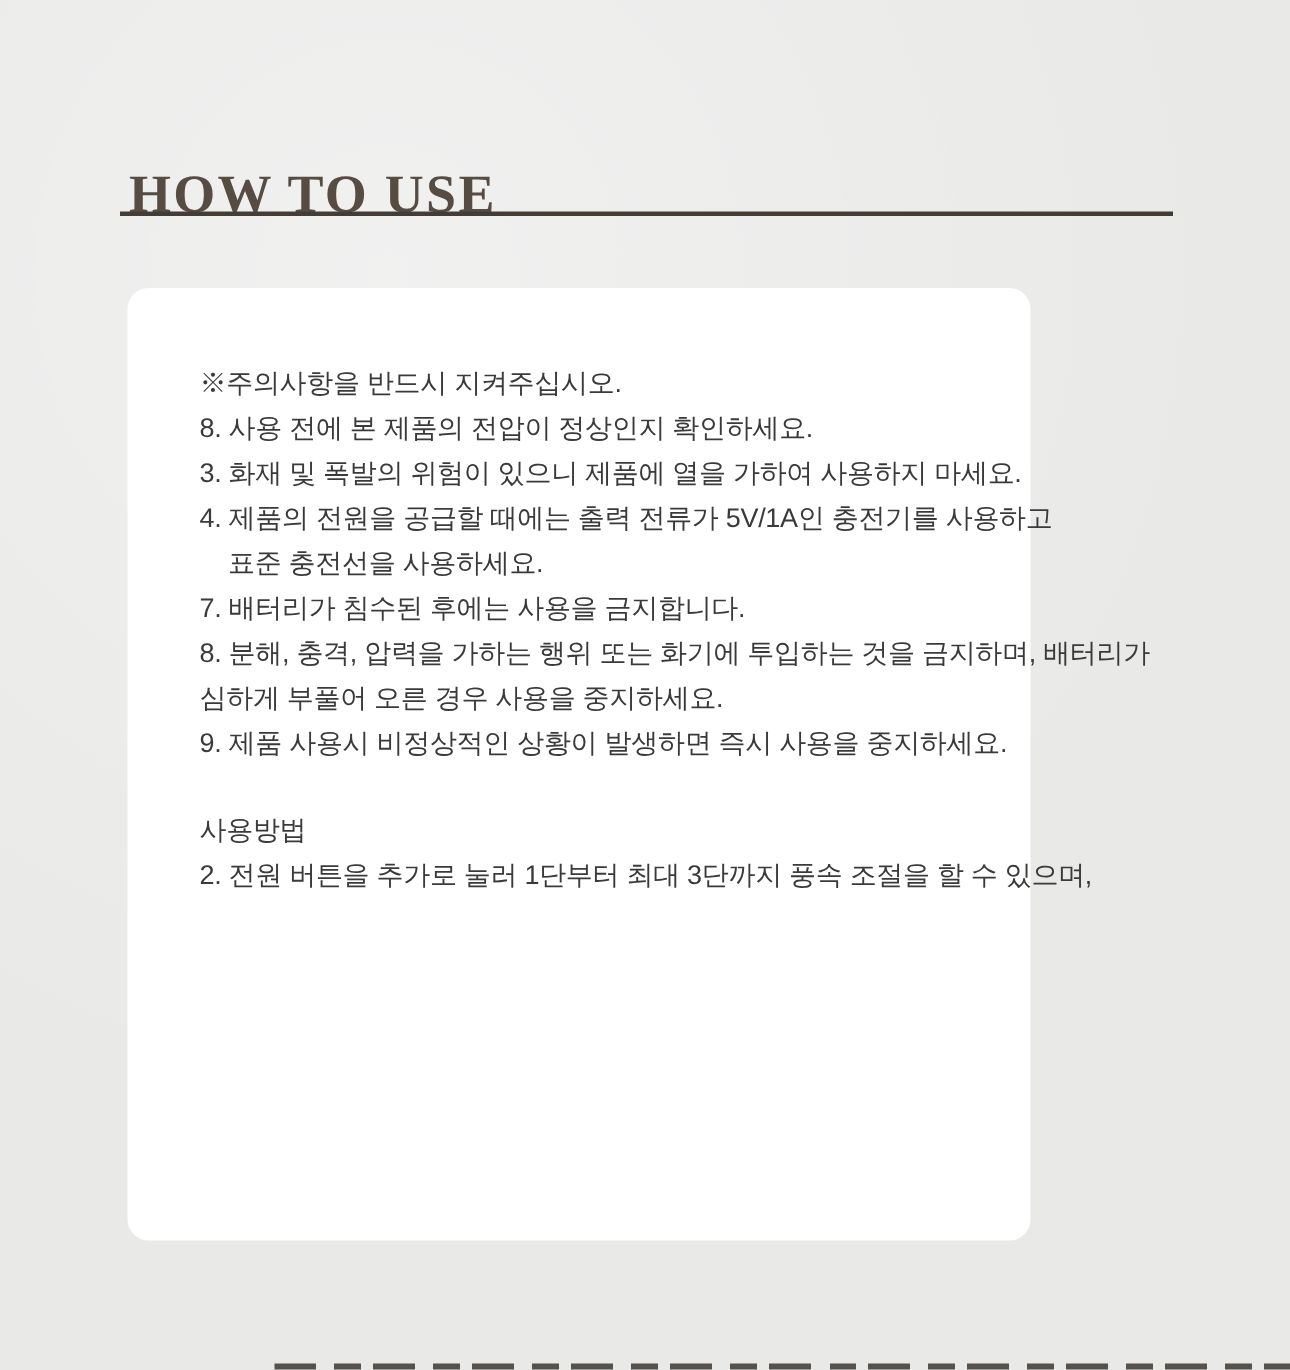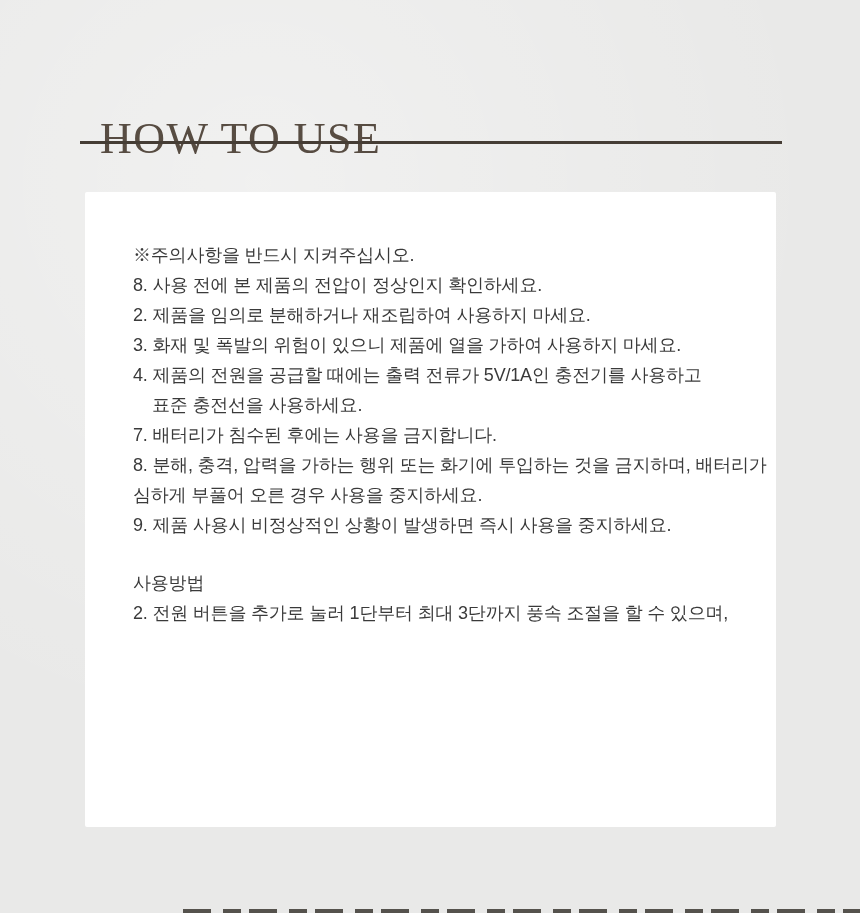--- a/index.html
+++ b/index.html
@@ -17,46 +17,46 @@
   
   .page {
     position: absolute;
     inset: 0;
     background:
       radial-gradient(circle at 30% 20%, rgba(255,255,255,0.35), rgba(255,255,255,0) 60%),
       #e9e9e8;
   }
   .section-title {
     position: absolute;
-    left: 100px;
+    left: 86px;
     top: 86px;
     font-family: "Liberation Serif", "DejaVu Serif", serif;
-    font-size: 44px;
-    font-weight: 400;
+    font-size: 36px;
+    font-weight: 700;
     letter-spacing: 1.5px;
     color: #574c42;
     line-height: 1.1;
     white-space: nowrap;
   }
   .title-rule {
     position: absolute;
     left: 80px;
     top: 141px;
     width: 702px;
     height: 3px;
     background: #453d35;
   }
   .card {
     position: absolute;
     left: 85px;
     top: 192px;
-    width: 691px;
+    width: 602px;
     height: 635px;
     background: #ffffff;
-    border-radius: 2px;
+    border-radius: 14px;
   }
   .card-content {
     position: absolute;
     left: 48px;
     top: 48px;
     right: 30px;
     color: #3a3a3a;
     font-size: 18px;
     font-weight: 500;
     line-height: 30px;
@@ -99,21 +99,20 @@
   <h1 class="section-title">HOW TO USE</h1>
 
   <div class="title-rule"></div>
 
   <div class="card">
     <div class="card-content">
 
       <div class="block-heading">※주의사항을 반드시 지켜주십시오.</div>
 
       <div class="text-line">8. 사용 전에 본 제품의 전압이 정상인지 확인하세요.</div>
-      <div class="text-line">2. 제품을 임의로 분해하거나 재조립하여 사용하지 마세요.</div>
       <div class="text-line">3. 화재 및 폭발의 위험이 있으니 제품에 열을 가하여 사용하지 마세요.</div>
       <div class="text-line">4. 제품의 전원을 공급할 때에는 출력 전류가 5V/1A인 충전기를 사용하고</div>
       <div class="text-line indent">표준 충전선을 사용하세요.</div>
       <div class="text-line">7. 배터리가 침수된 후에는 사용을 금지합니다.</div>
       <div class="text-line">8. 분해, 충격, 압력을 가하는 행위 또는 화기에 투입하는 것을 금지하며, 배터리가</div>
       <div class="text-line">심하게 부풀어 오른 경우 사용을 중지하세요.</div>
       <div class="text-line">9. 제품 사용시 비정상적인 상황이 발생하면 즉시 사용을 중지하세요.</div>
 
       <div class="section-gap"></div>
 

